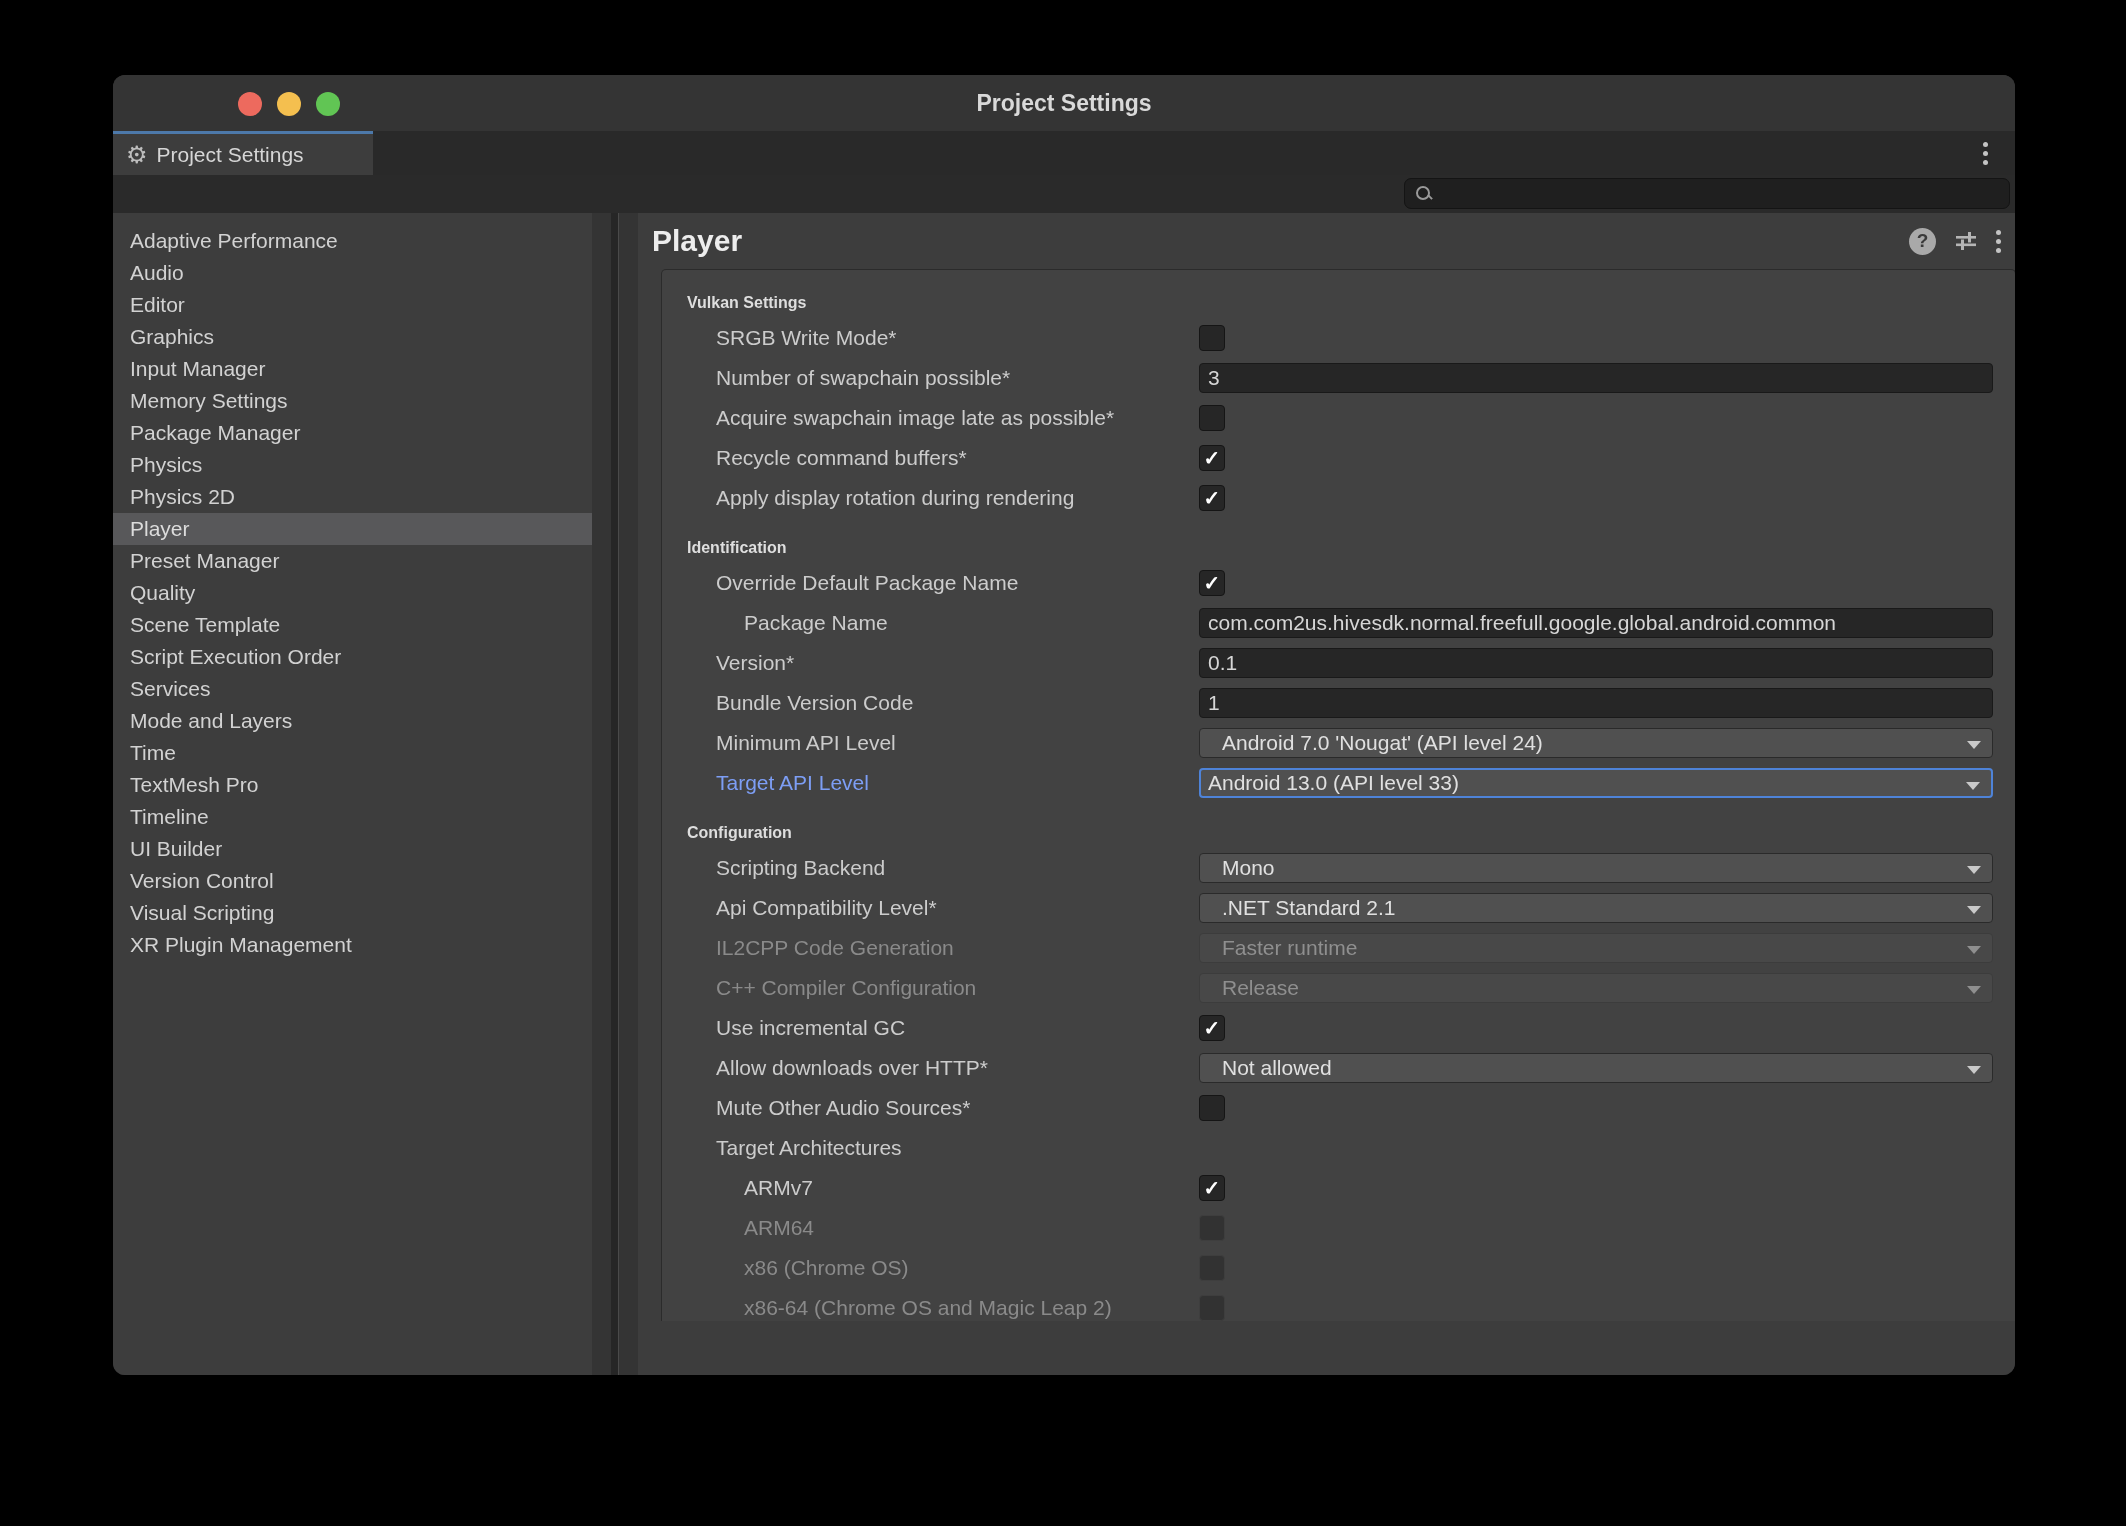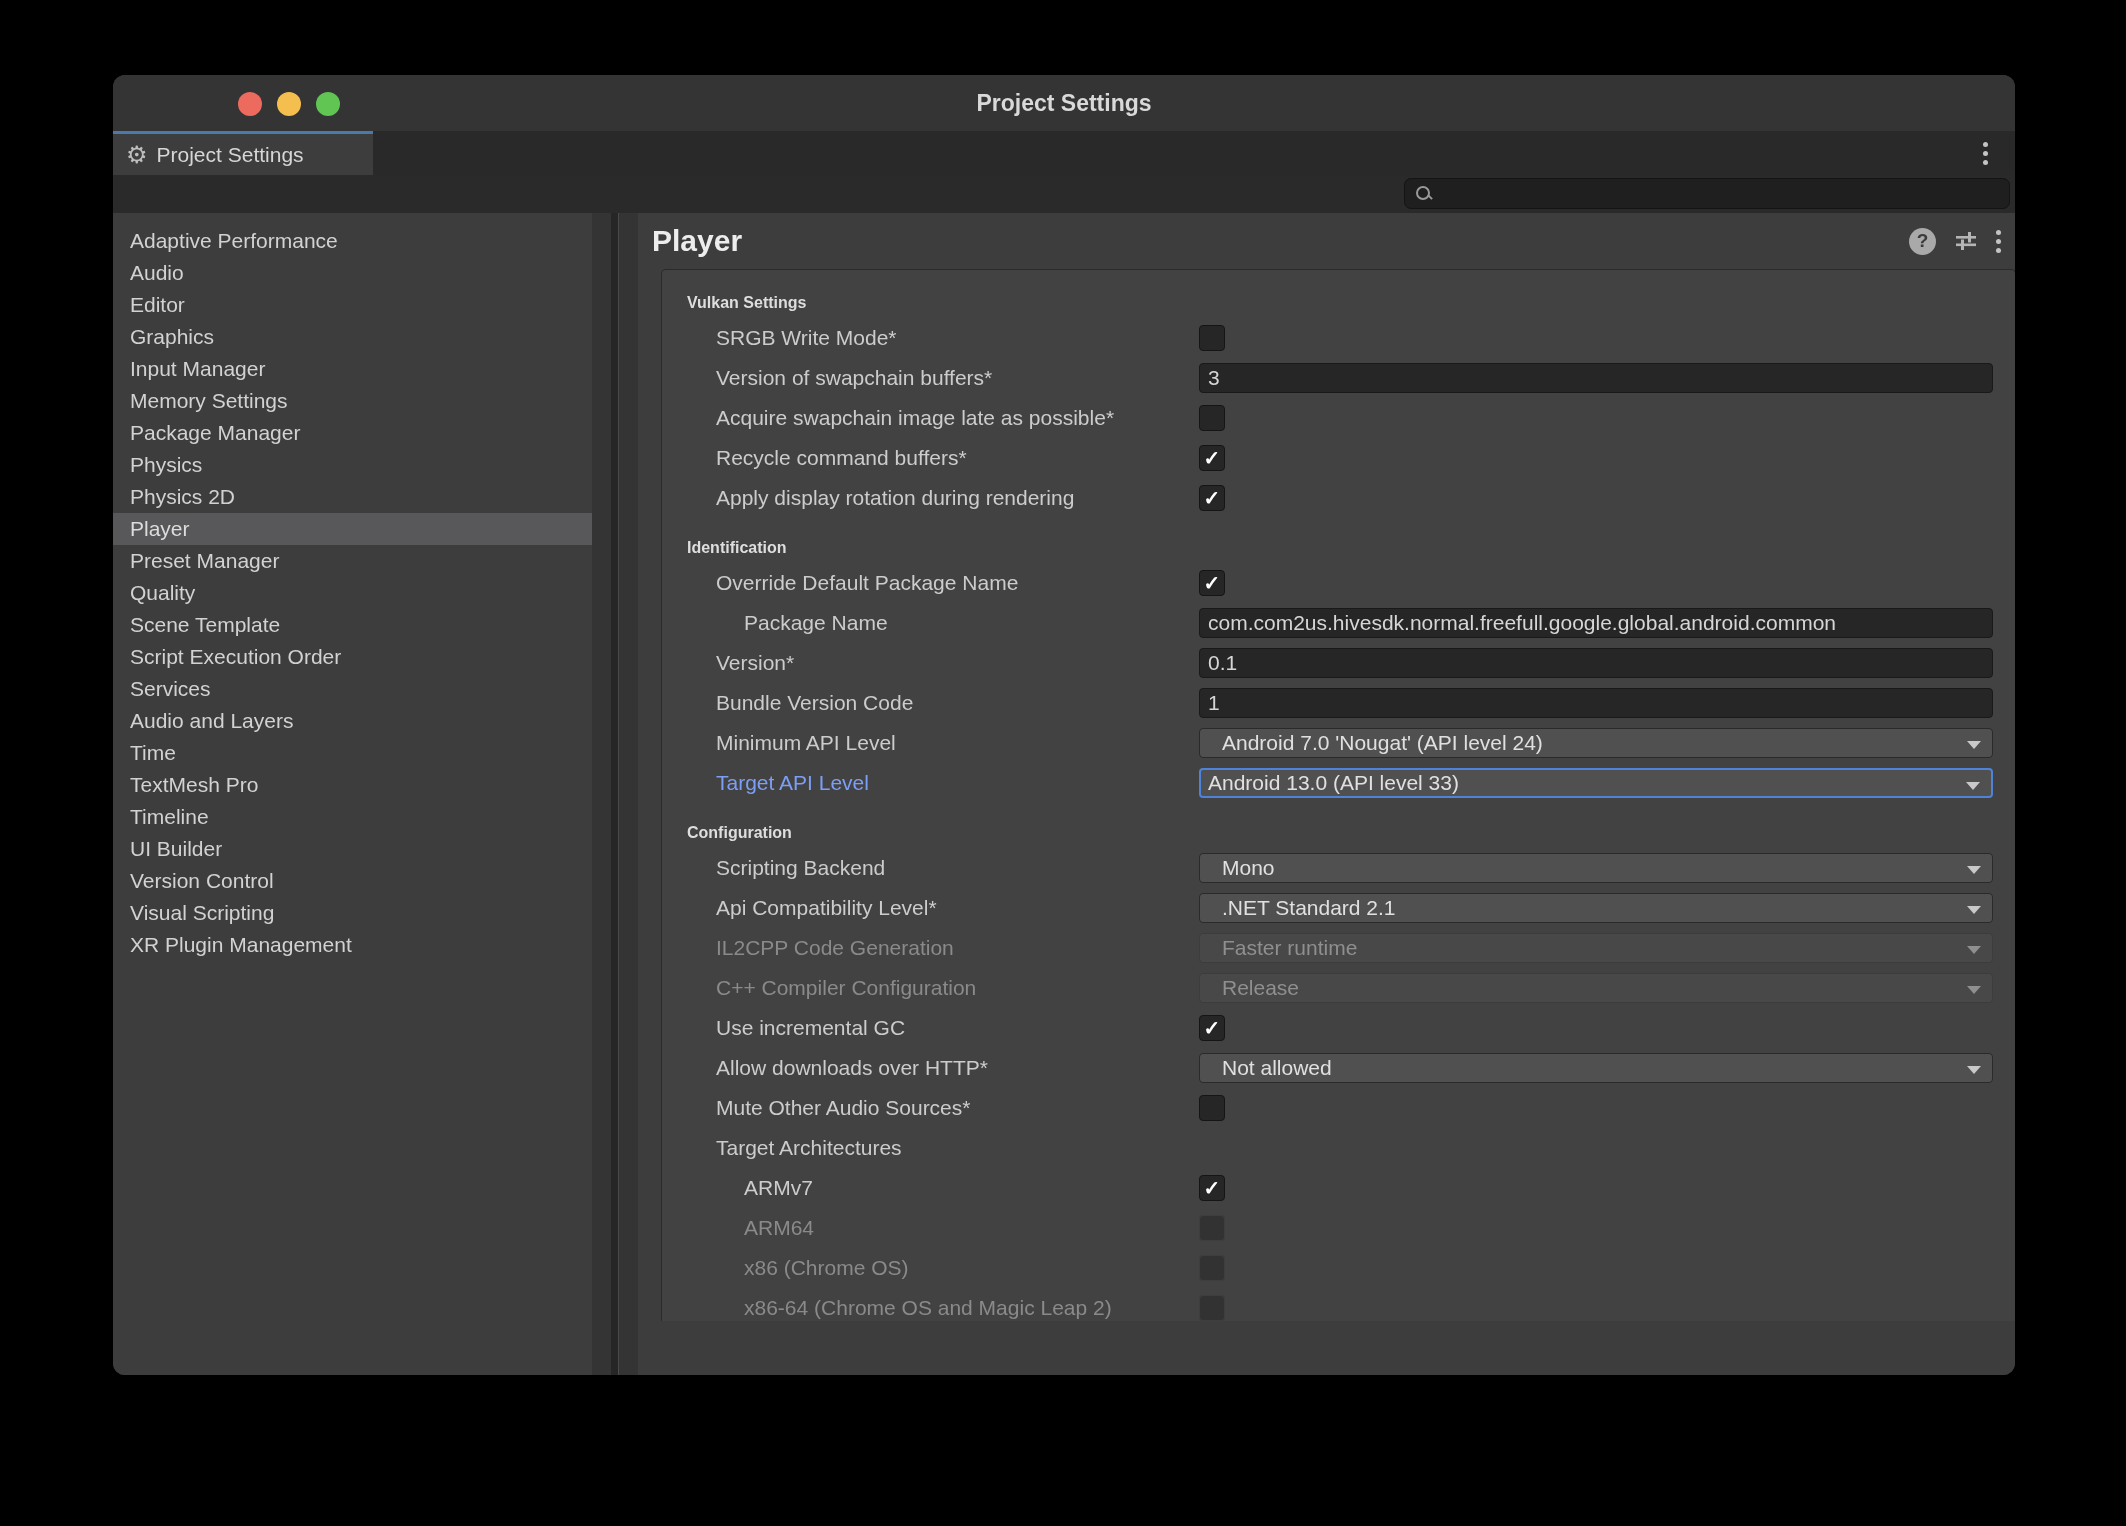--- a/index.html
+++ b/index.html
@@ -133,21 +133,21 @@
         <div class="side-item">Memory Settings</div>
         <div class="side-item">Package Manager</div>
         <div class="side-item">Physics</div>
         <div class="side-item">Physics 2D</div>
         <div class="side-item selected">Player</div>
         <div class="side-item">Preset Manager</div>
         <div class="side-item">Quality</div>
         <div class="side-item">Scene Template</div>
         <div class="side-item">Script Execution Order</div>
         <div class="side-item">Services</div>
-        <div class="side-item">Audio and Layers</div>
+        <div class="side-item">Mode and Layers</div>
         <div class="side-item">Time</div>
         <div class="side-item">TextMesh Pro</div>
         <div class="side-item">Timeline</div>
         <div class="side-item">UI Builder</div>
         <div class="side-item">Version Control</div>
         <div class="side-item">Visual Scripting</div>
         <div class="side-item">XR Plugin Management</div>
       </div>
     <div class="v-divider"></div>
     <div class="main">
@@ -172,21 +172,21 @@
 
       <div class="content" id="content">
           <div class="section-header first">Vulkan Settings</div>
           <div class="srow">
             <span class="rlabel">SRGB Write Mode*</span>
             <div class="ctrl">
               <div class="cbox"></div>
             </div>
           </div>
           <div class="srow">
-            <span class="rlabel">Version of swapchain buffers*</span>
+            <span class="rlabel">Number of swapchain possible*</span>
             <div class="ctrl">
               <div class="tfield">3</div>
             </div>
           </div>
           <div class="srow">
             <span class="rlabel">Acquire swapchain image late as possible*</span>
             <div class="ctrl">
               <div class="cbox"></div>
             </div>
           </div>

